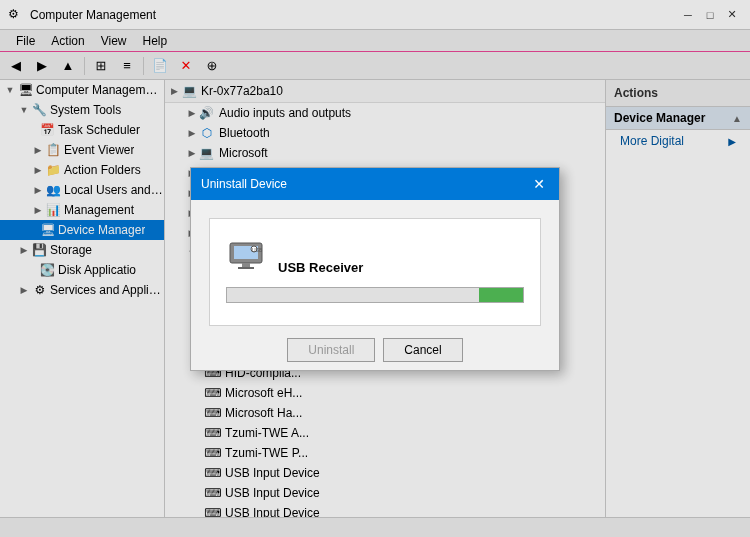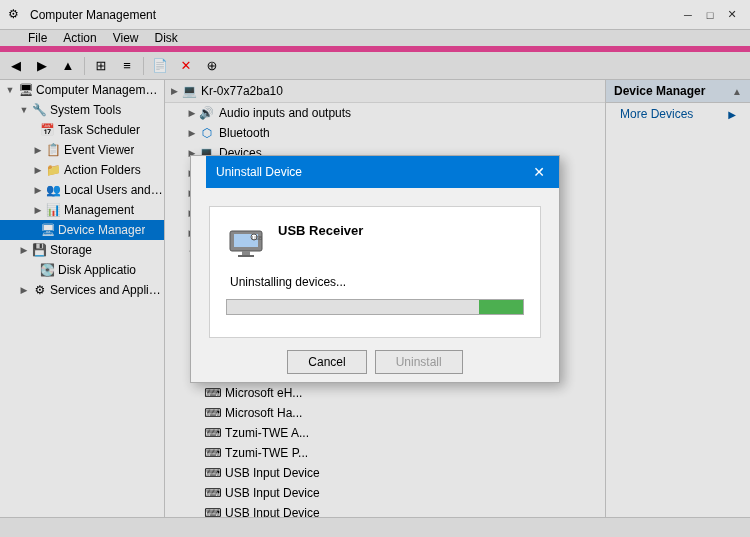--- a/index.html
+++ b/index.html
@@ -51,22 +51,22 @@
       justify-content: center;
       color: #333;
     }
 
     
     .menu-bar {
       background: #f0f0f0;
       height: 22px;
       display: flex;
       align-items: center;
-      padding: 0 20px;
-      border-bottom: 6px solid #ec4899;
+      padding: 0 8px;
+      border-bottom: 1px solid #ec4899;
     }
     .menu-item {
       padding: 2px 8px;
       cursor: pointer;
       font-size: 12px;
     }
 
     
     .toolbar {
       background: #f0f0f0;
@@ -278,21 +278,20 @@
 
     .modal-title-bar {
       background: #0078d7;
       color: #fff;
       padding: 6px 10px;
       display: flex;
       align-items: center;
       justify-content: space-between;
       font-size: 12px;
       font-weight: normal;
-      margin-left: 15px;
     }
 
     .modal-close-btn {
       background: none;
       border: none;
       color: #fff;
       cursor: pointer;
       font-size: 14px;
       width: 20px;
       height: 20px;
@@ -303,21 +302,21 @@
 
     .modal-body {
       padding: 16px 16px 8px 16px;
       background: #fff;
       border: 1px solid #d0d0d0;
       margin: 8px;
     }
 
     .modal-device-row {
       display: flex;
-      align-items: flex-start;
+      align-items: flex-end;
       gap: 12px;
       margin-bottom: 12px;
     }
 
     .modal-device-icon {
       width: 40px;
       height: 40px;
       display: flex;
       align-items: center;
       justify-content: center;
@@ -384,21 +383,21 @@
     <button class="title-btn">─</button>
     <button class="title-btn">□</button>
     <button class="title-btn">✕</button>
   </div>
 </div>
 
 <div class="menu-bar">
   <span class="menu-item">File</span>
   <span class="menu-item">Action</span>
   <span class="menu-item">View</span>
-  <span class="menu-item">Disk</span>
+  <span class="menu-item">Help</span>
 </div>
 
 <div class="toolbar">
   <button class="toolbar-btn">◀</button>
   <button class="toolbar-btn">▶</button>
   <button class="toolbar-btn">▲</button>
   <div class="toolbar-separator"></div>
   <button class="toolbar-btn">⊞</button>
   <button class="toolbar-btn">≡</button>
   <div class="toolbar-separator"></div>
@@ -487,21 +486,21 @@
 
       <div class="device-item indent1">
         <span class="di-expand">▶</span>
         <span class="di-icon" style="color:#0078d7;">⬡</span>
         <span class="di-label">Bluetooth</span>
       </div>
 
       <div class="device-item indent1">
         <span class="di-expand">▶</span>
         <span class="di-icon">💻</span>
-        <span class="di-label">Devices</span>
+        <span class="di-label">Microsoft</span>
       </div>
 
       <div class="device-item indent1">
         <span class="di-expand">▶</span>
         <span class="di-icon">📺</span>
         <span class="di-label">Digital Media Devices</span>
       </div>
 
       <div class="device-item indent1">
         <span class="di-expand">▶</span>
@@ -602,26 +601,27 @@
       <div class="device-item indent2">
         <span class="di-expand" style="width:6px;"></span>
         <span class="di-icon">⌨</span>
         <span class="di-label">USB Input Device</span>
       </div>
 
     </div>
   </div>
 
   <div class="right-panel">
+    <div class="actions-header">Actions</div>
     <div class="actions-section-title">
       <span>Device Manager</span>
       <span style="font-size:10px;color:#666;">▲</span>
     </div>
     <div class="actions-item">
-      <span>More Devices</span>
+      <span>More Digital</span>
       <span style="font-size:10px;">▶</span>
     </div>
   </div>
 
 </div>
 
 <div class="status-bar">
   <span></span>
 </div>
 
@@ -646,25 +646,24 @@
               <rect x="12" y="32" width="16" height="2" fill="#666"></rect>
 
               <circle cx="28" cy="14" r="3" fill="#fff" stroke="#555" stroke-width="1"></circle>
               <text x="26" y="16.5" font-size="5" fill="#555">USB</text>
             </svg>
           </div>
           <div>
             <div class="modal-device-name">USB Receiver</div>
           </div>
         </div>
-        <div class="modal-status">Uninstalling devices...</div>
         <div class="modal-progress-container">
           <div class="modal-progress-bar" style="width: 15%; background: rgb(76, 175, 80);"></div>
 
         </div>
       </div>
       <div class="modal-buttons">
+        <button class="modal-btn" disabled="">Uninstall</button>
         <button class="modal-btn">Cancel</button>
-        <button class="modal-btn" disabled="">Uninstall</button>
       </div>
     </div>
   </div>
 </div>
 
 </body></html>

